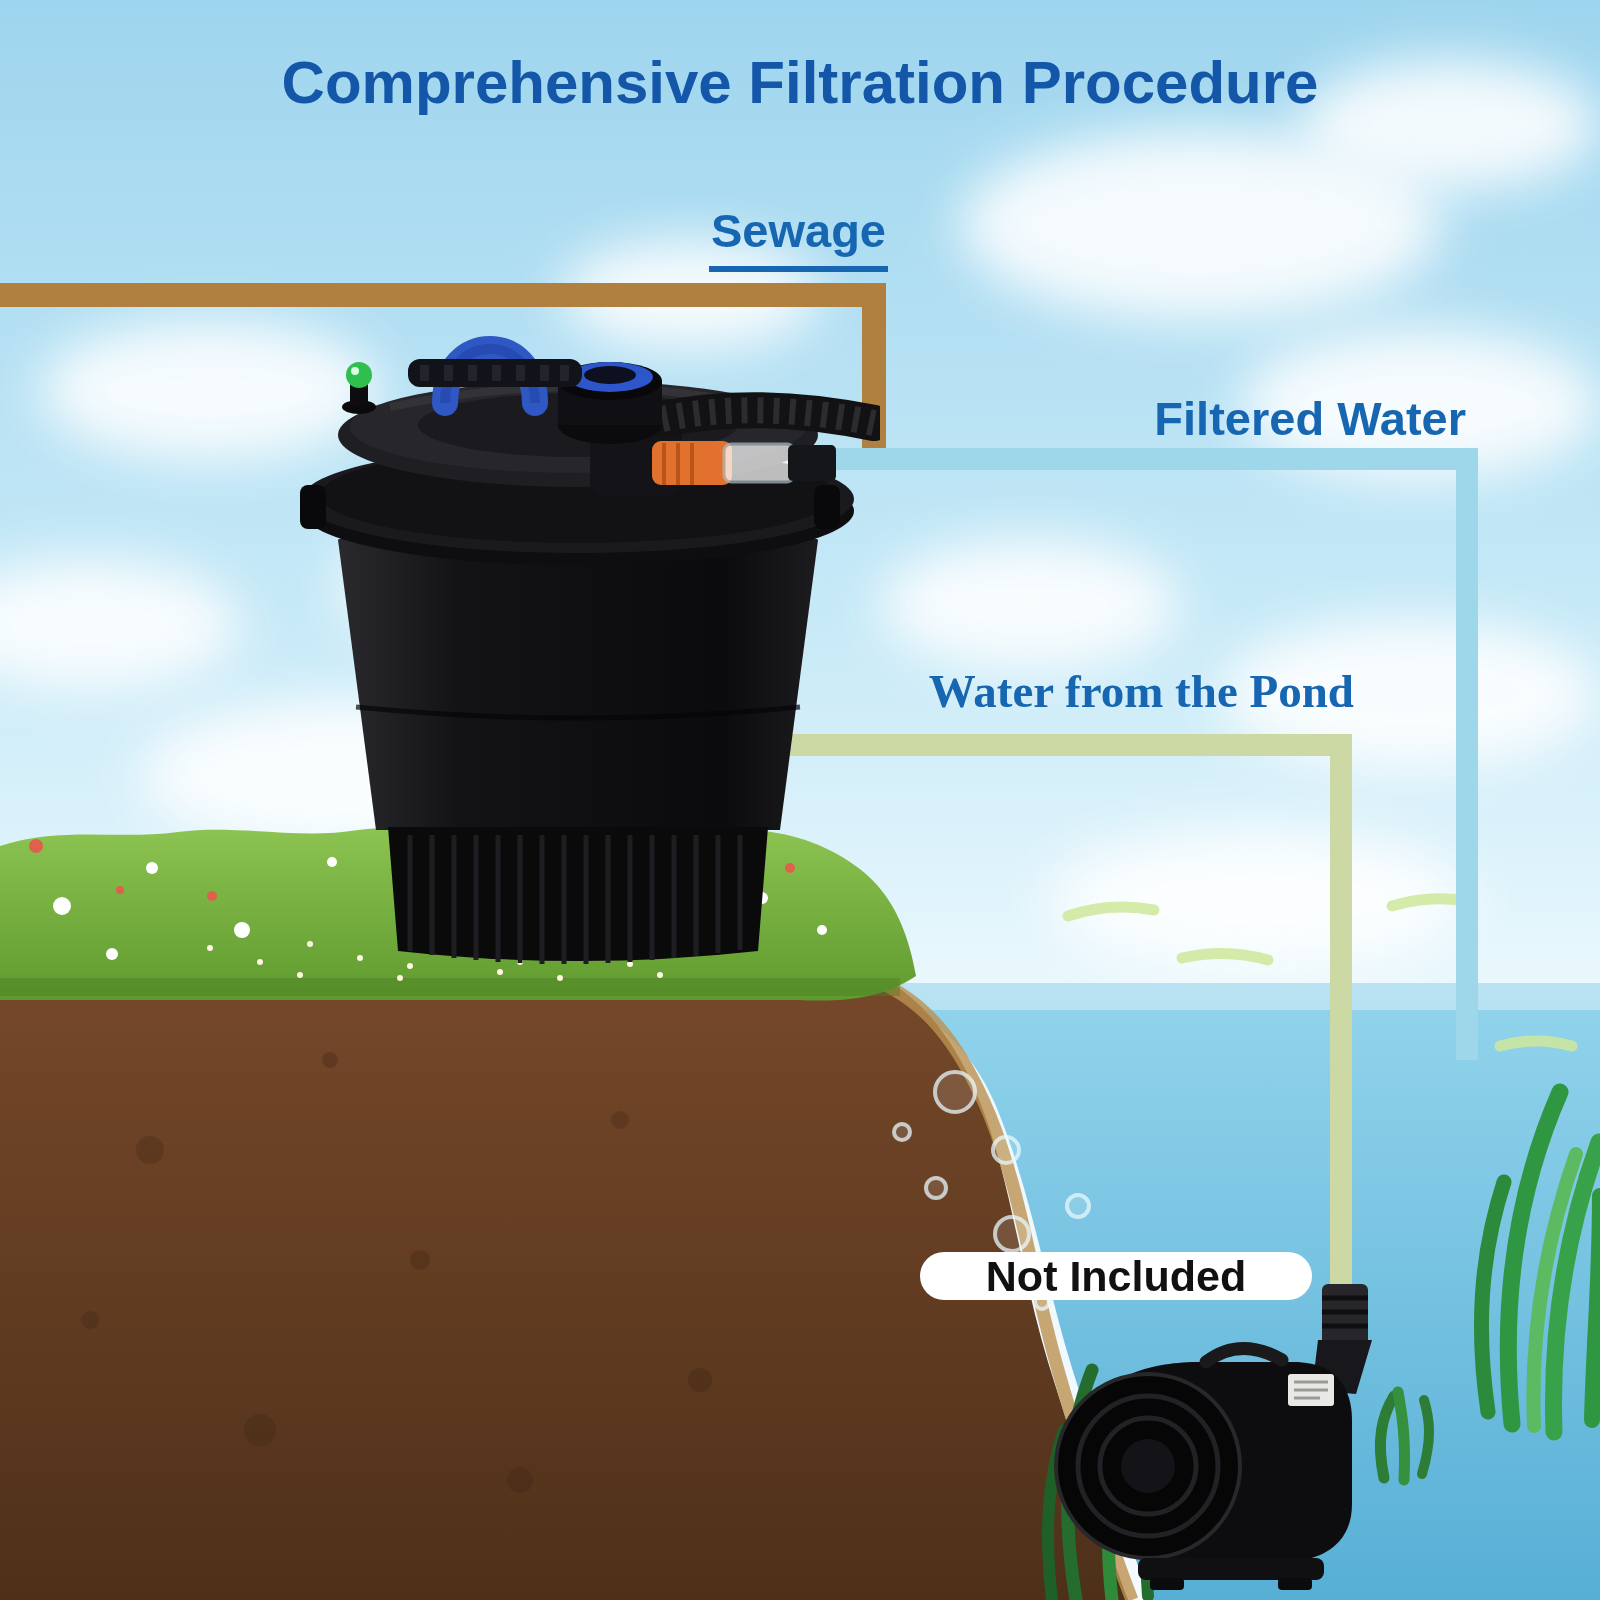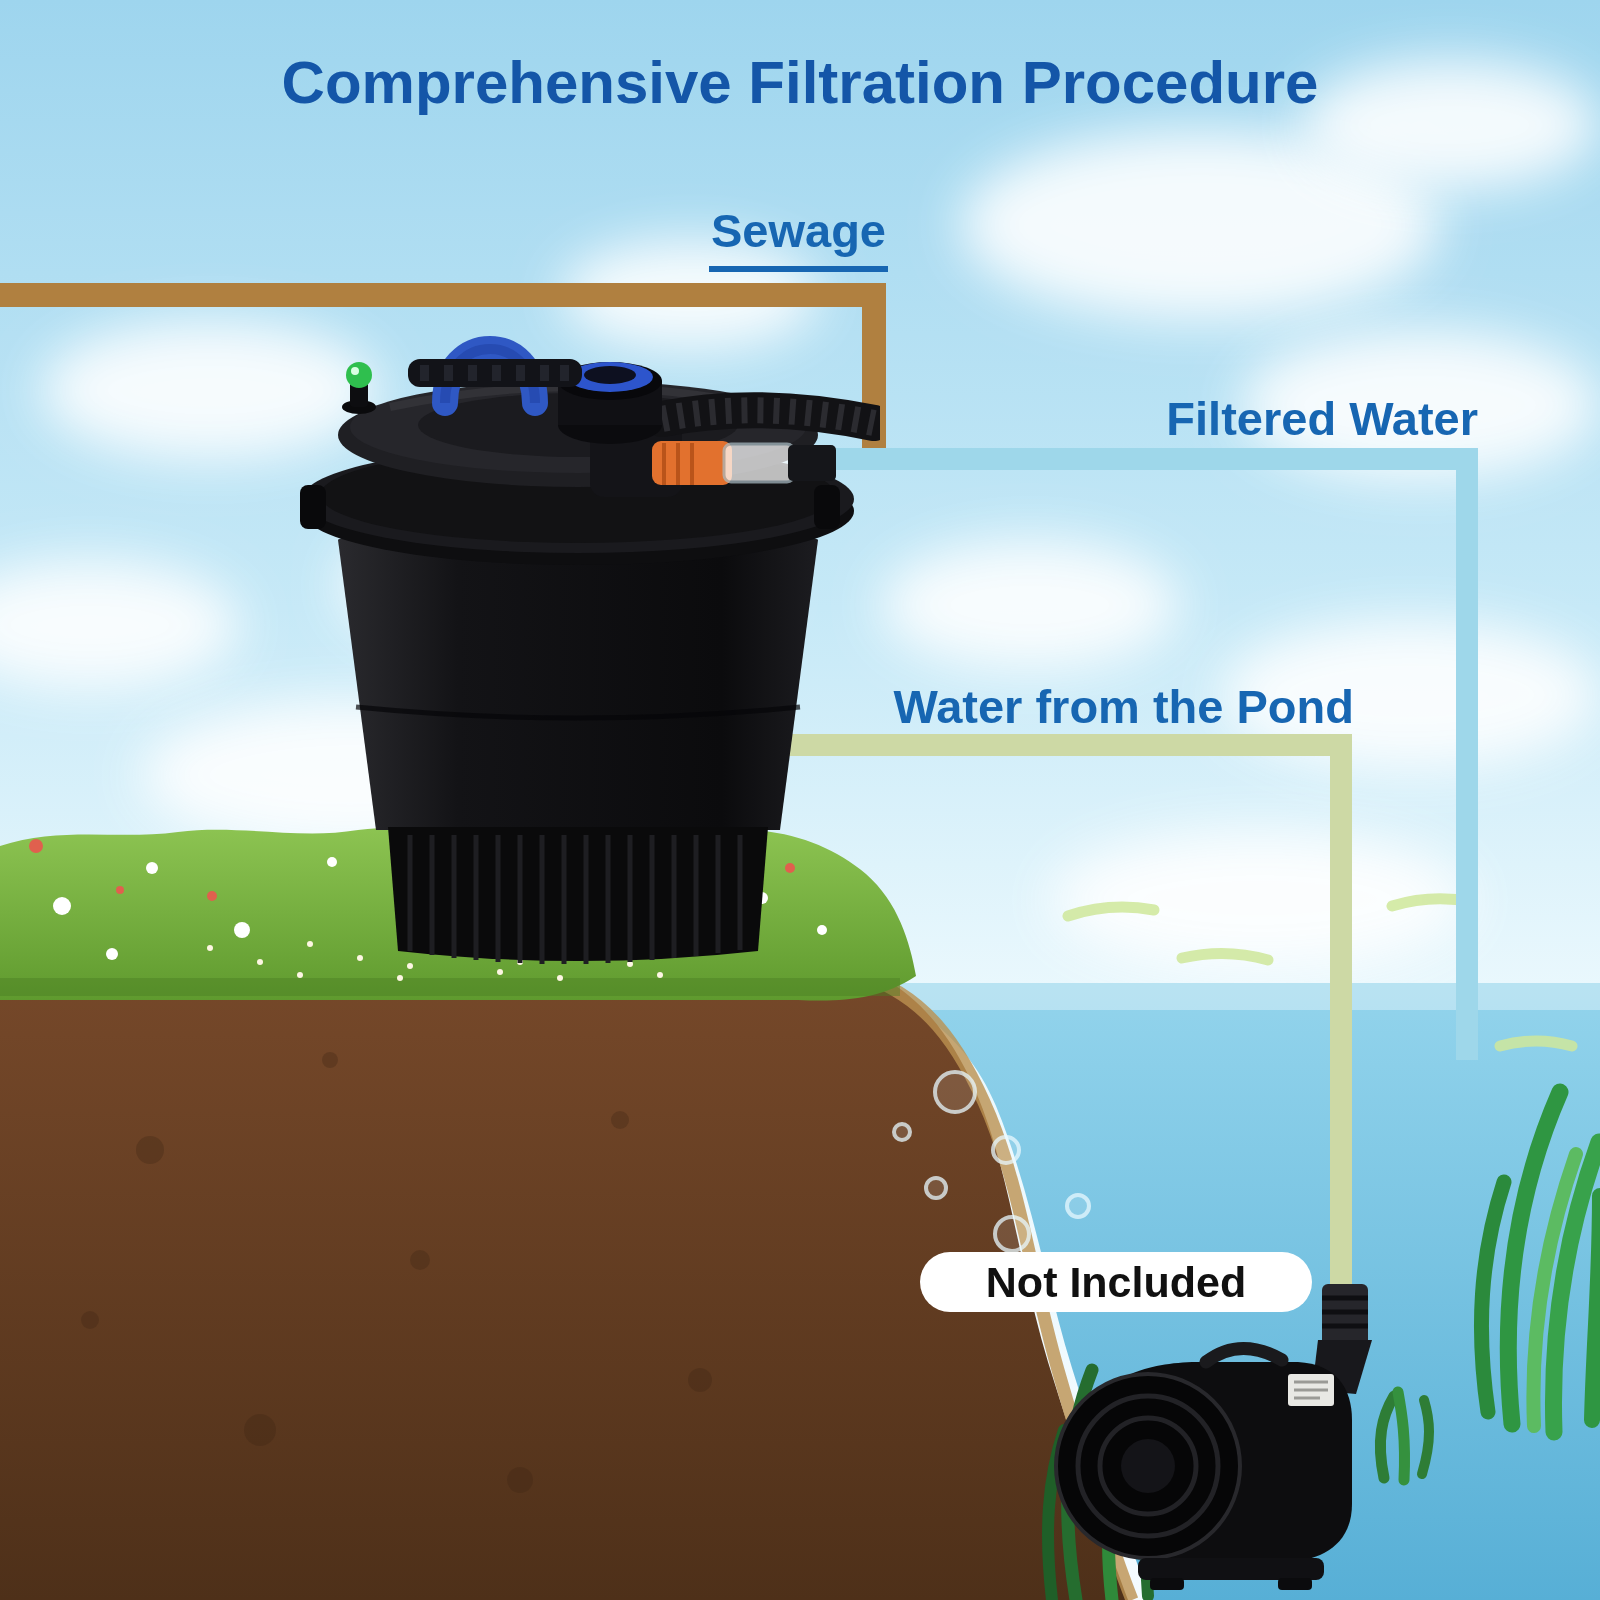--- a/index.html
+++ b/index.html
@@ -40,25 +40,25 @@
   .pond-v{left:1330px;top:734px;width:22px;height:564px;background:var(--pond-pipe,#cdd9a5);}
 
   .filter-svg{position:absolute;left:260px;top:315px;width:620px;height:660px;z-index:4;}
   .pump-svg{position:absolute;left:1030px;top:1270px;width:380px;height:330px;z-index:4;}
 
   .label{
     position:absolute;z-index:5;font-weight:700;font-size:47px;line-height:54px;
     color:var(--label-blue,#1766b2);white-space:nowrap;
   }
   .label-sewage{top:204px;right:712px;padding:0 2px 8px 2px;border-bottom:6px solid var(--label-blue,#1766b2);}
-  .label-filtered{top:392px;right:122px;margin-left:12px;}
-  .label-pond{top:680px;right:246px;}
+  .label-filtered{top:392px;right:134px;margin-left:12px;}
+  .label-pond{top:664px;right:246px;font-family:Liberation Serif, serif;}
 
   .pill{
-    position:absolute;left:920px;top:1252px;width:392px;height:60px;z-index:5;
+    position:absolute;left:920px;top:1252px;width:392px;height:48px;z-index:5;
     background:var(--pill-bg,#ffffff);border-radius:34px;
     display:flex;align-items:center;justify-content:center;
     font-size:43px;font-weight:700;color:var(--pill-text,#111111);
   }
 </style>
 </head>
 <body>
 
 <div class="canvas">
 

